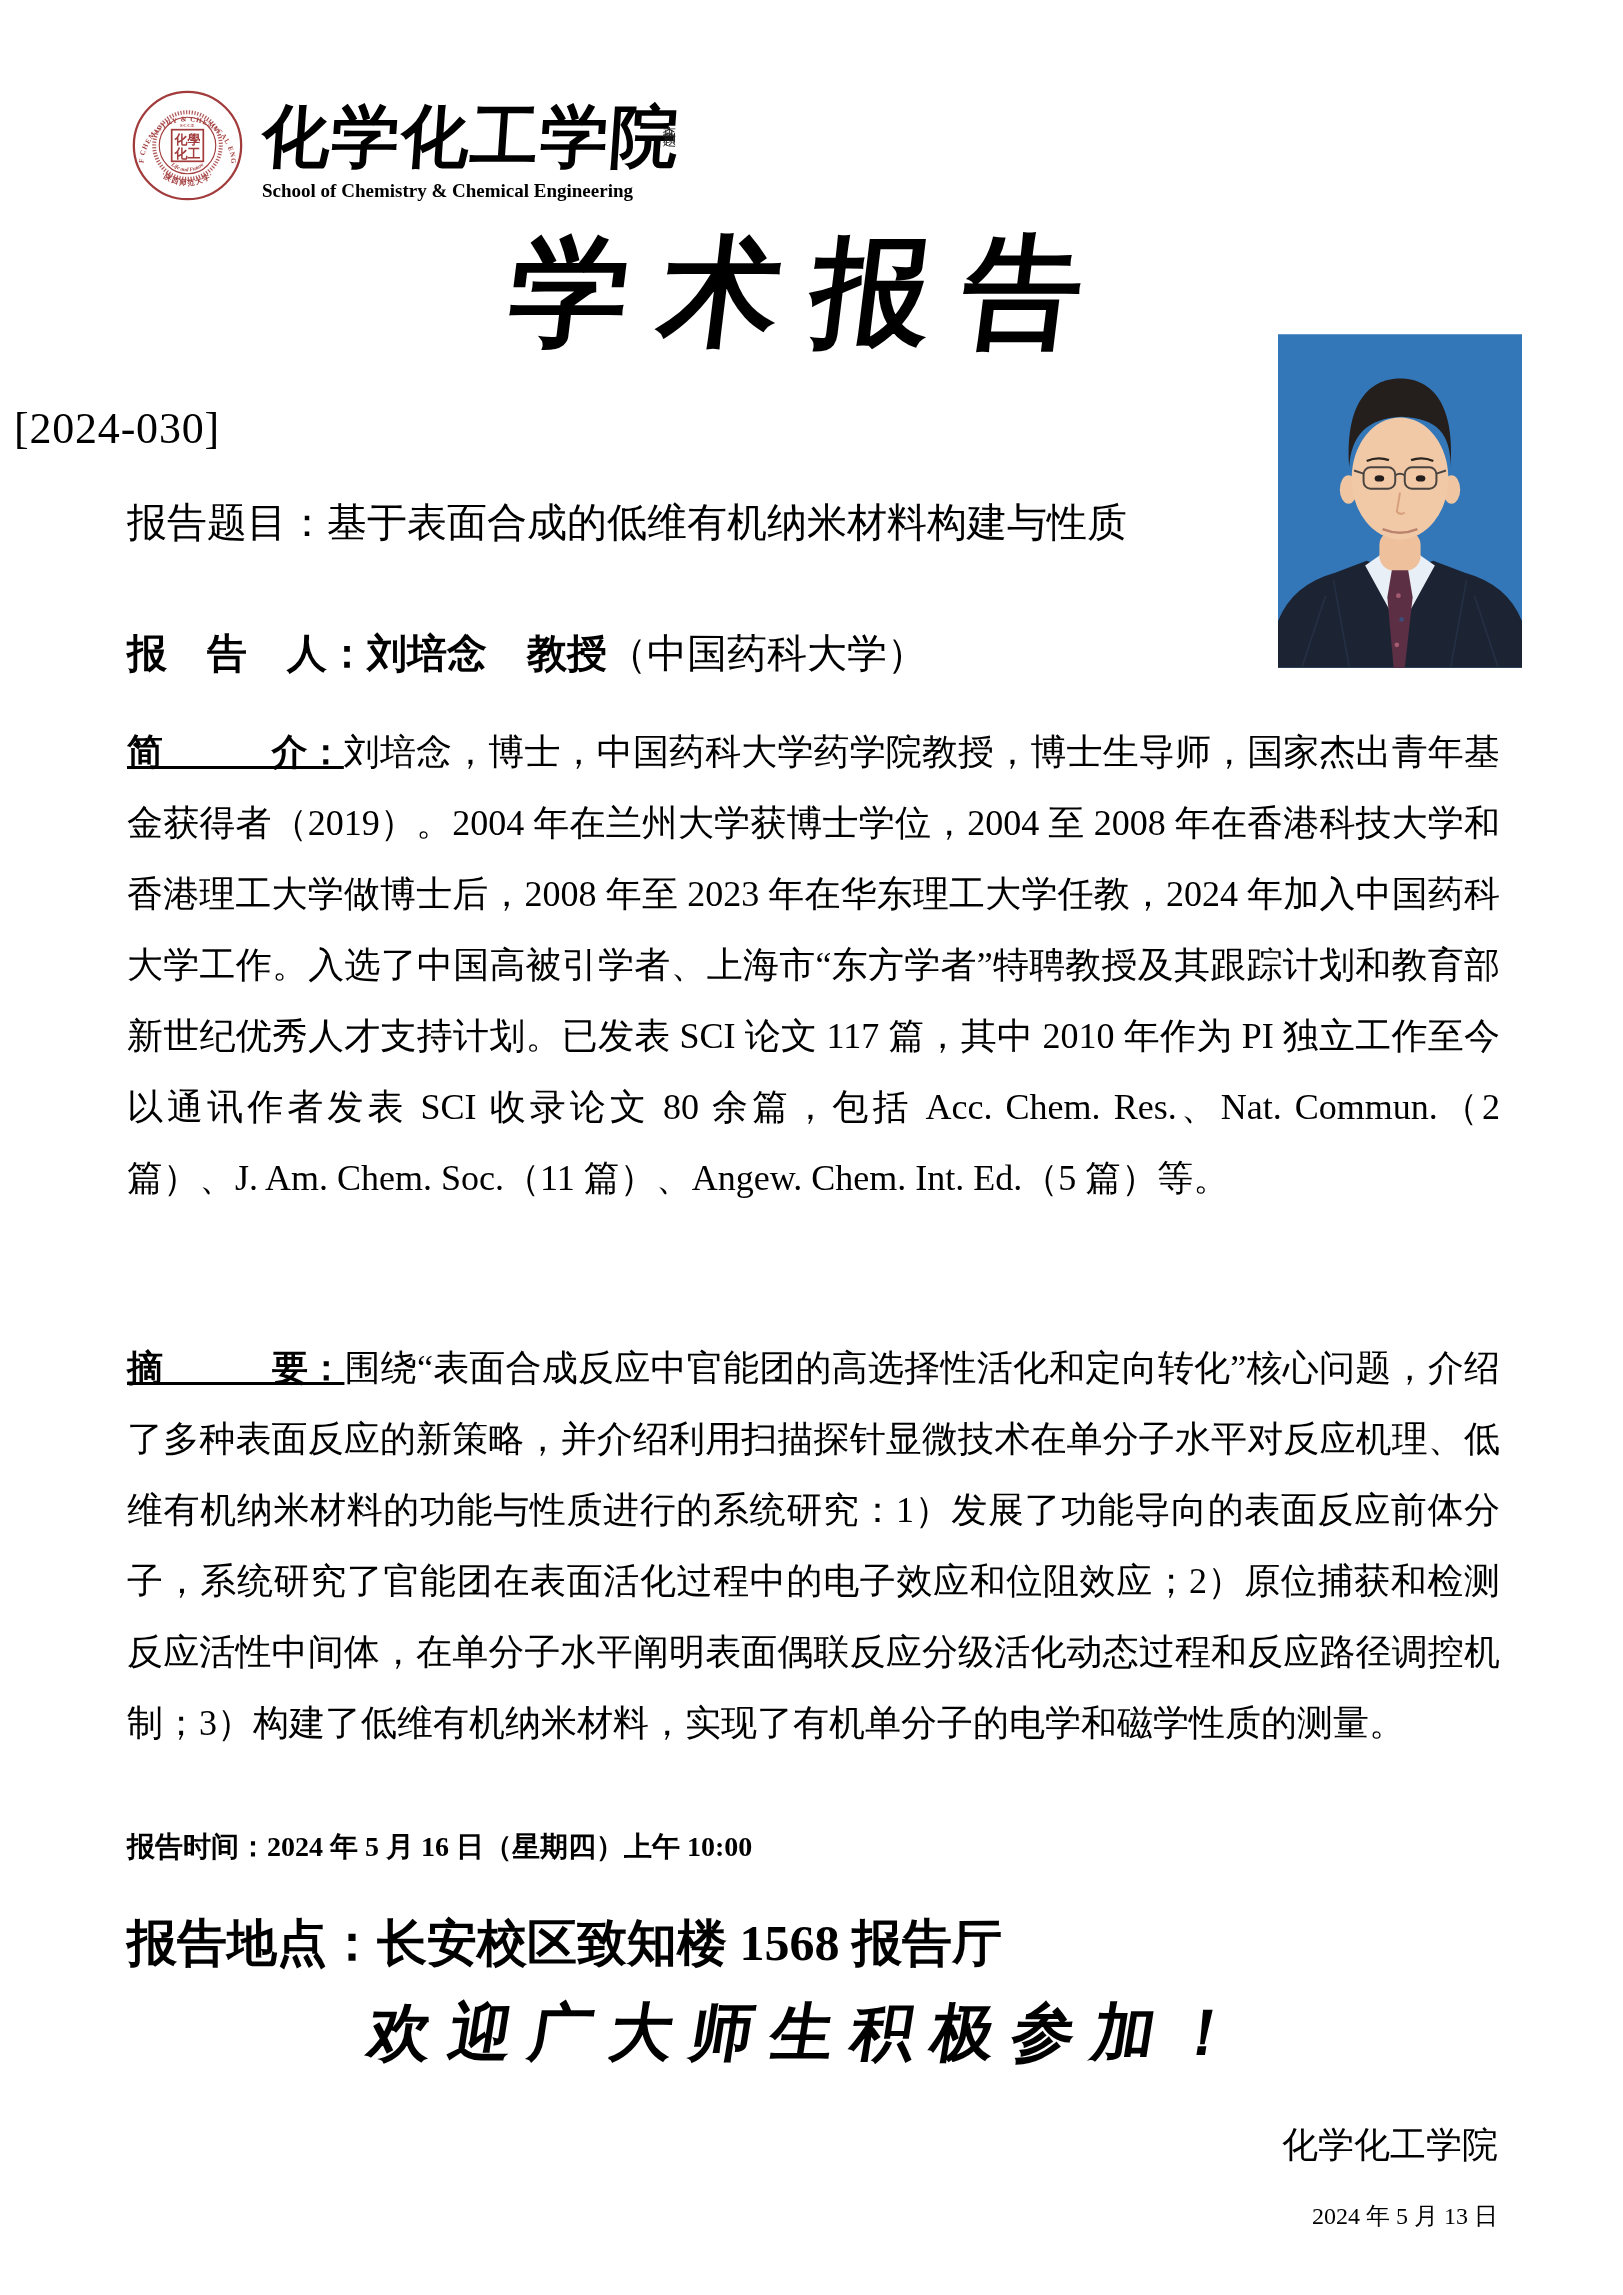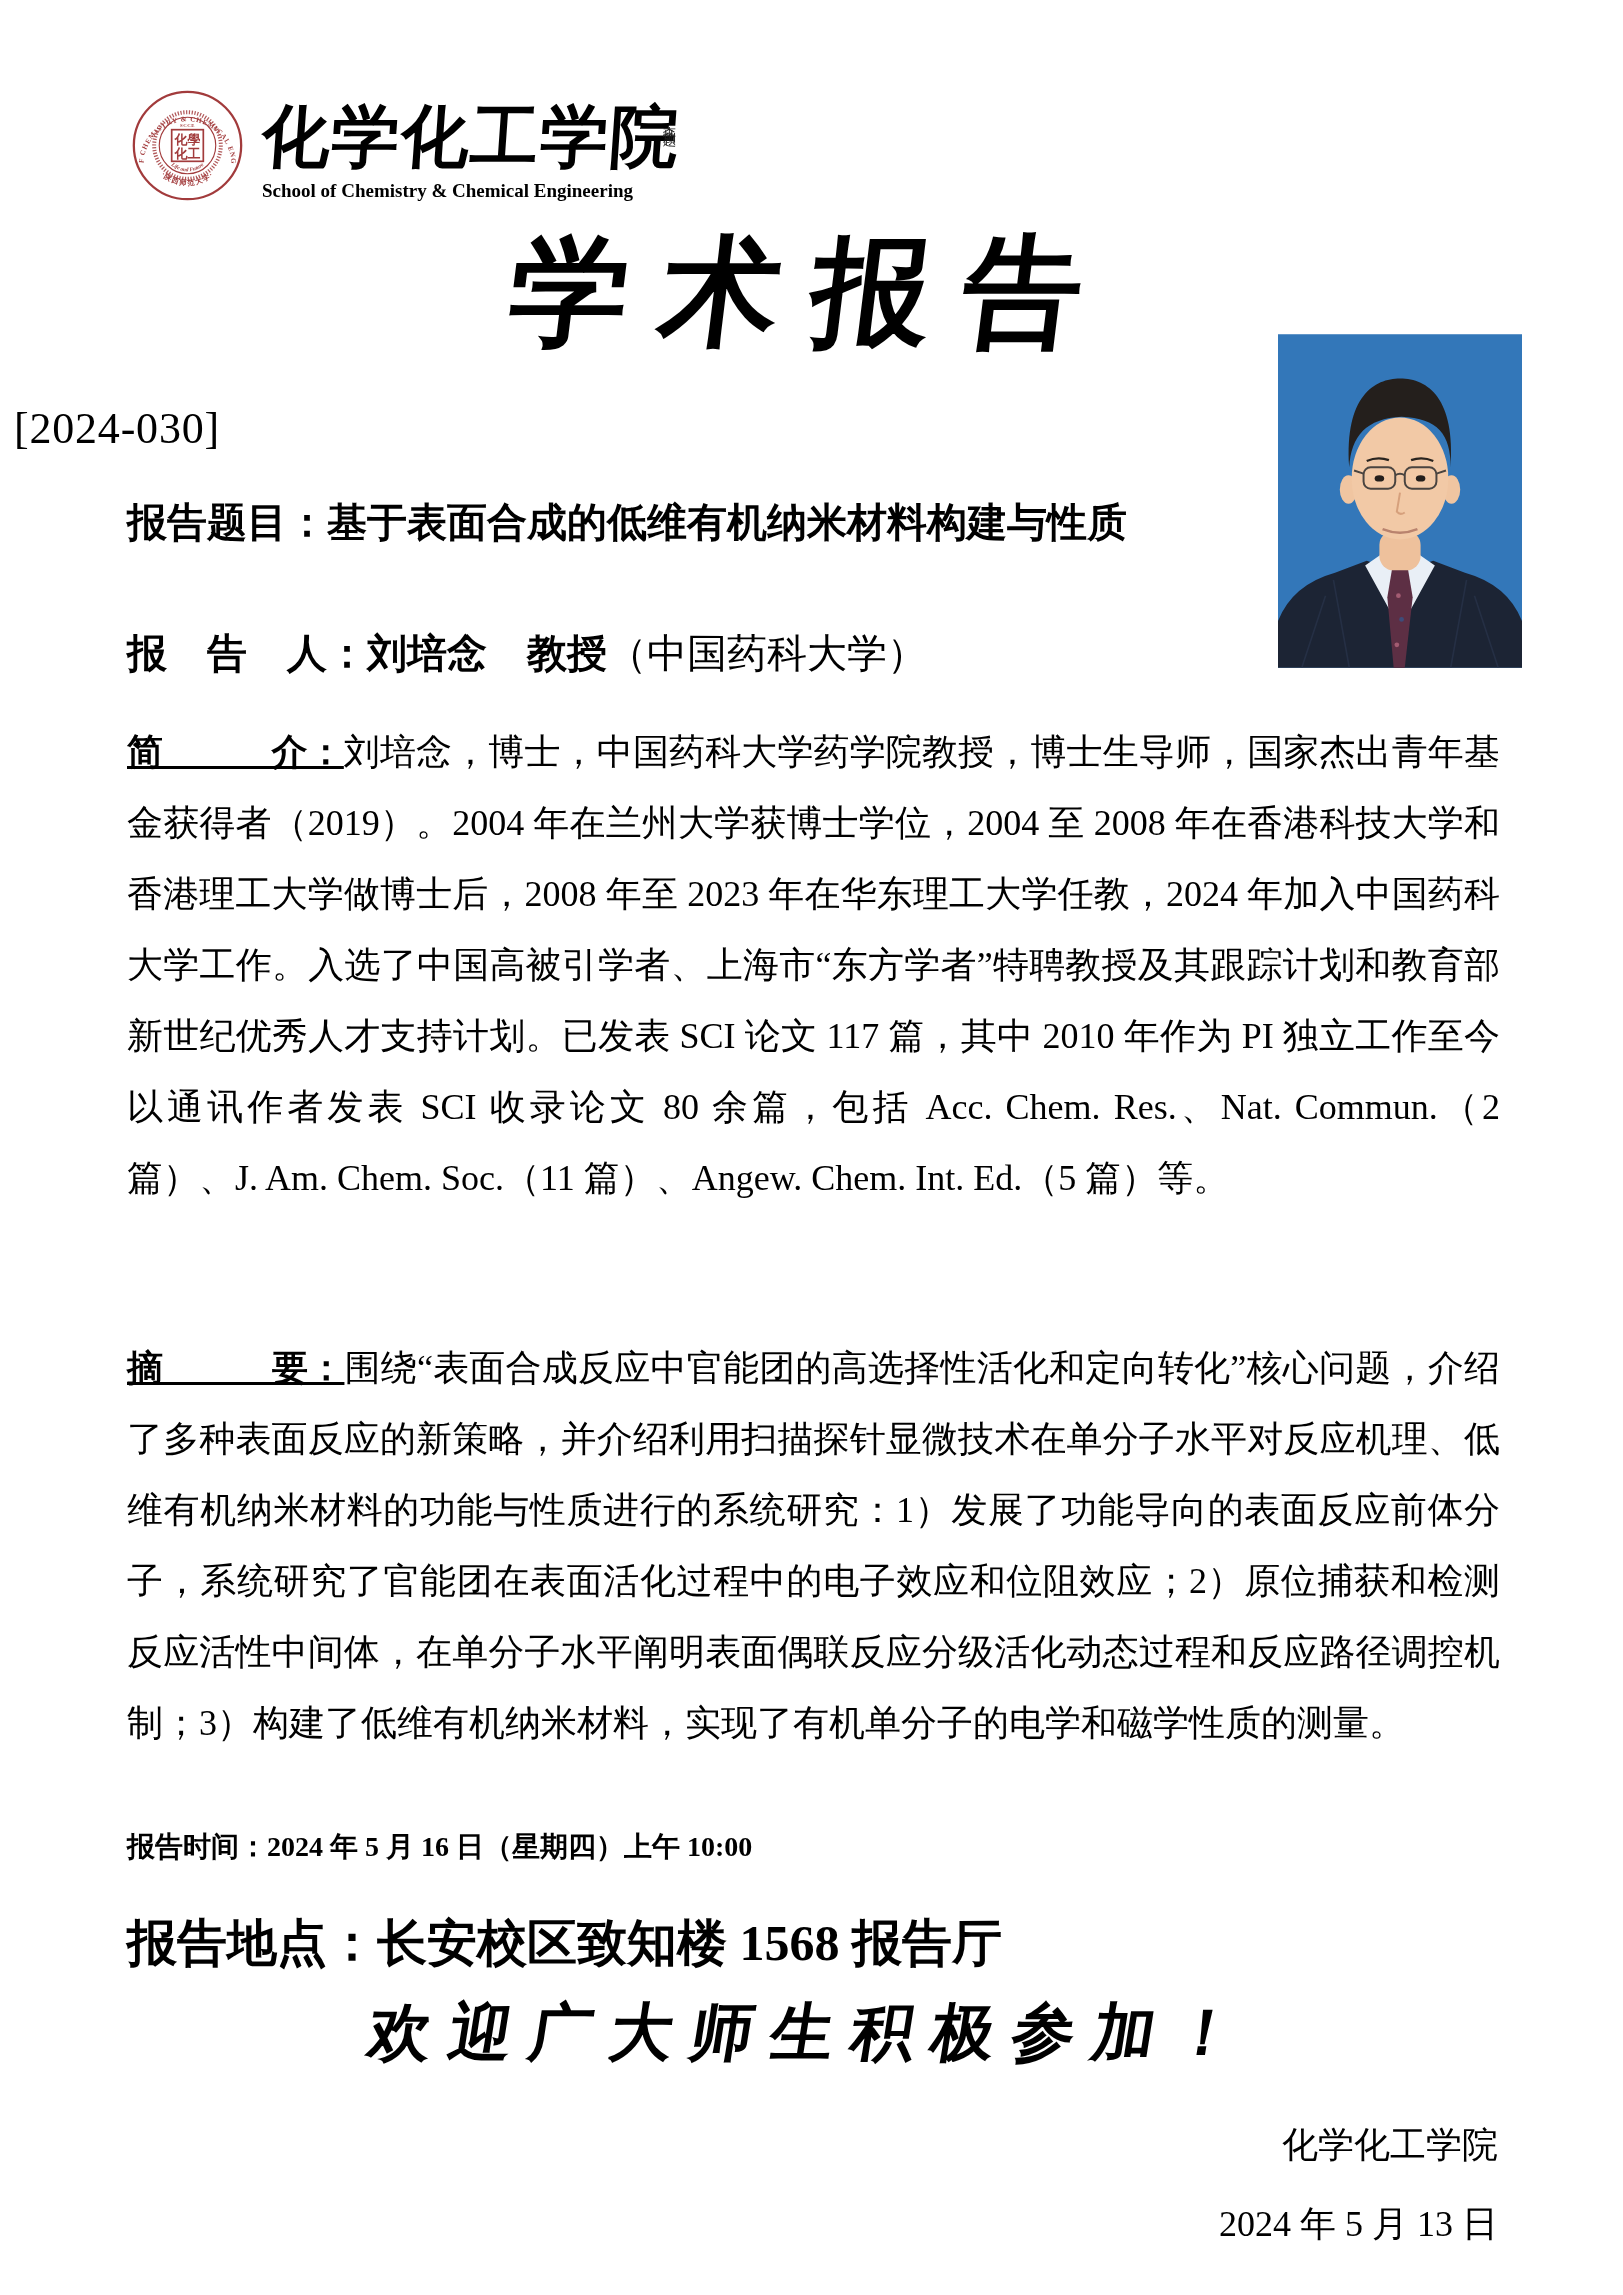--- a/index.html
+++ b/index.html
@@ -23,39 +23,39 @@
 
   
   .main-title{position:absolute;left:0;top:234px;width:100%;text-align:center;}
   .main-title span{display:inline-block;font-size:119px;font-weight:bold;letter-spacing:32px;transform:skewX(-7deg);line-height:1;}
   .serial{position:absolute;left:14px;top:403px;width:100%;font-size:44px;letter-spacing:0.8px;}
 
   
   .photo{position:absolute;left:1278px;top:334px;width:244px;height:334px;display:block;}
 
   
-  .meta-topic{position:absolute;left:127px;top:495px;width:1149px;font-size:40px;font-weight:bold;white-space:nowrap;}
+  .meta-topic{position:absolute;left:127px;top:495px;width:1149px;font-size:40px;font-weight:normal;white-space:nowrap;}
   .meta-speaker{position:absolute;left:127px;top:626px;width:1149px;font-size:40px;white-space:nowrap;}
   .meta-speaker .b{font-weight:bold;}
 
   
   .para{position:absolute;left:127px;width:1373px;font-size:36px;line-height:71px;text-align:justify;margin:0;}
   .para .lbl{font-weight:bold;text-decoration:underline;}
   .bio{top:717px;}
   .abstract{top:1333px;}
 
   
   .time-line{position:absolute;left:127px;top:1828px;font-size:28px;font-weight:bold;white-space:nowrap;}
   .venue-line{position:absolute;left:127px;top:1910px;font-size:50px;font-weight:bold;white-space:nowrap;}
 
   
   .welcome{position:absolute;left:0;top:1996px;width:100%;text-align:center;}
   .welcome span{display:inline-block;font-size:63px;font-weight:bold;letter-spacing:17.4px;transform:skewX(-9deg);line-height:1.2;}
   .signoff{position:absolute;right:125px;top:2121px;font-size:36px;white-space:nowrap;}
-  .date-line{position:absolute;right:125px;top:2200px;font-size:36px;white-space:nowrap;margin-left:28px;}
+  .date-line{position:absolute;right:125px;top:2200px;font-size:24px;white-space:nowrap;margin-left:28px;}
 </style>
 </head>
 <body>
 
 <div class="page">
 
   <div class="header">
     <svg class="seal" viewBox="0 0 200 200" xmlns="http://www.w3.org/2000/svg">
       <circle cx="100" cy="100" r="95" fill="#ffffff" stroke="#A23B3C" stroke-width="4"></circle>
       <circle cx="100" cy="100" r="59" fill="none" stroke="#A23B3C" stroke-width="7" stroke-dasharray="2.2 2.8" opacity="0.85"></circle>

